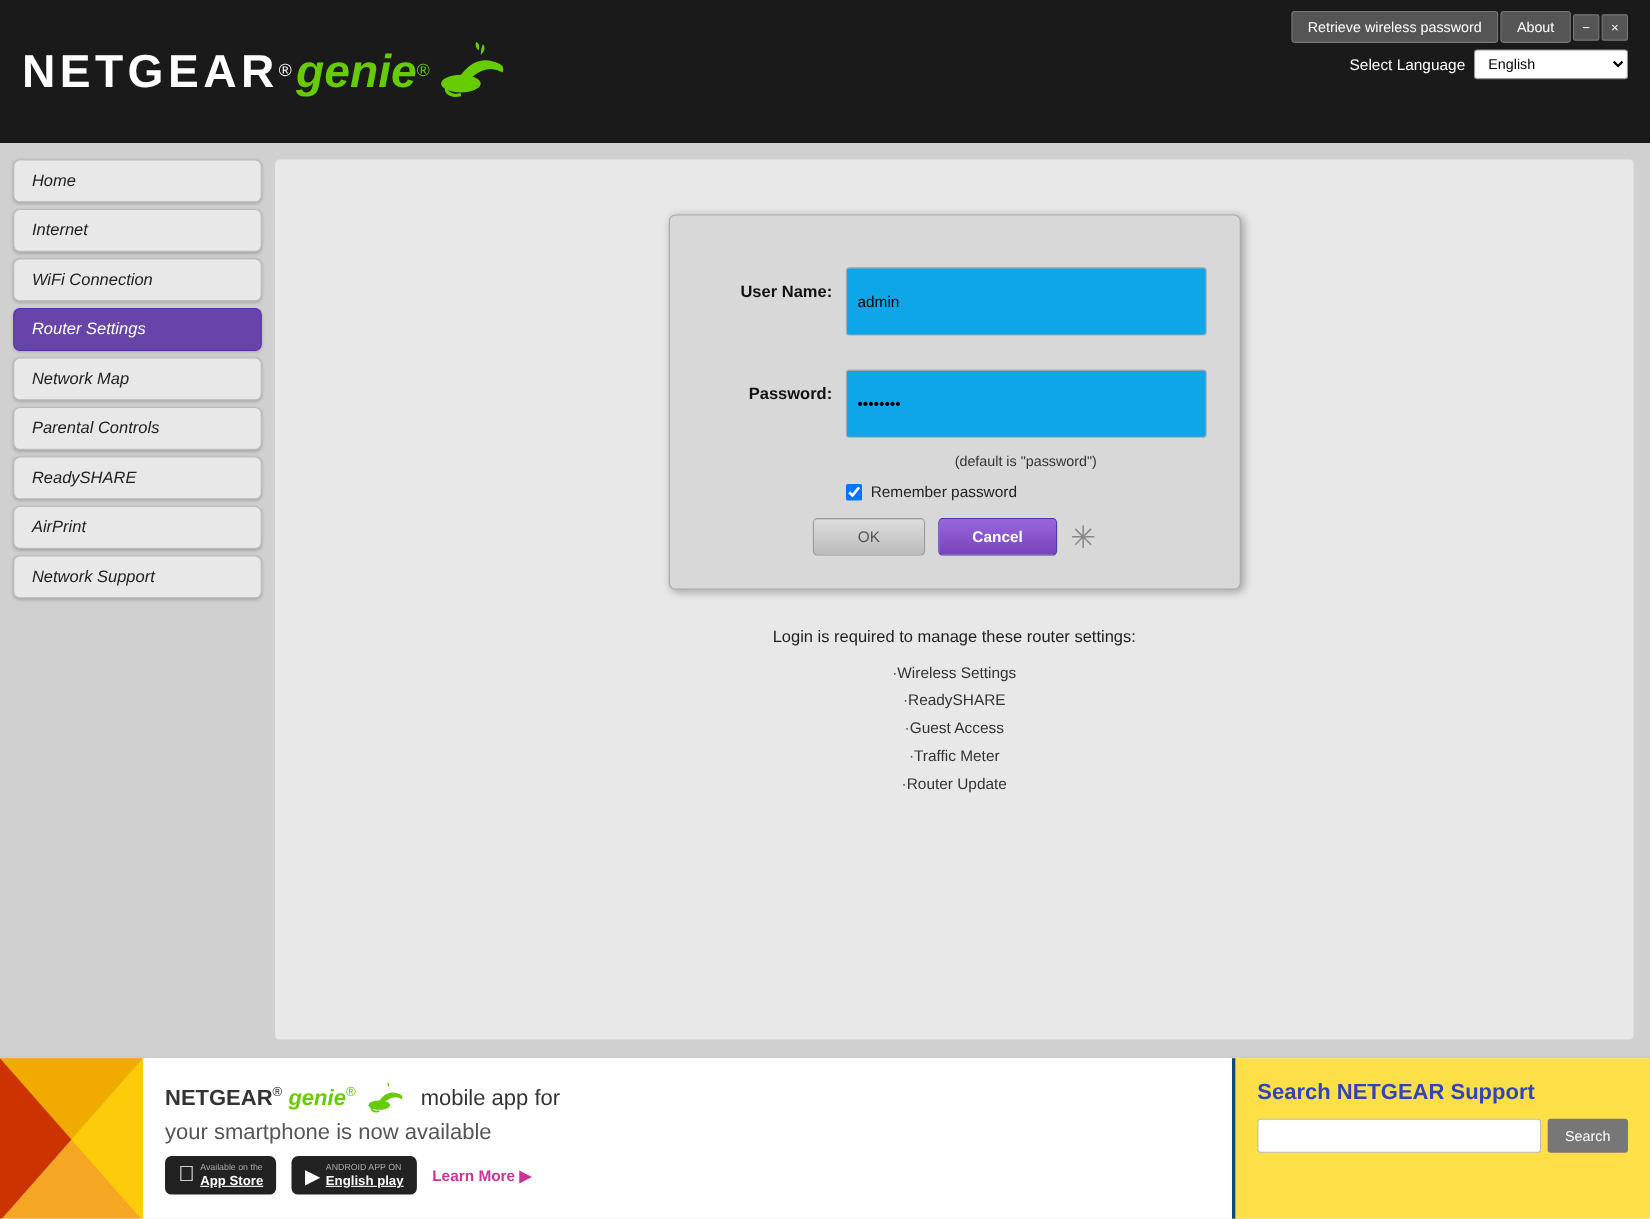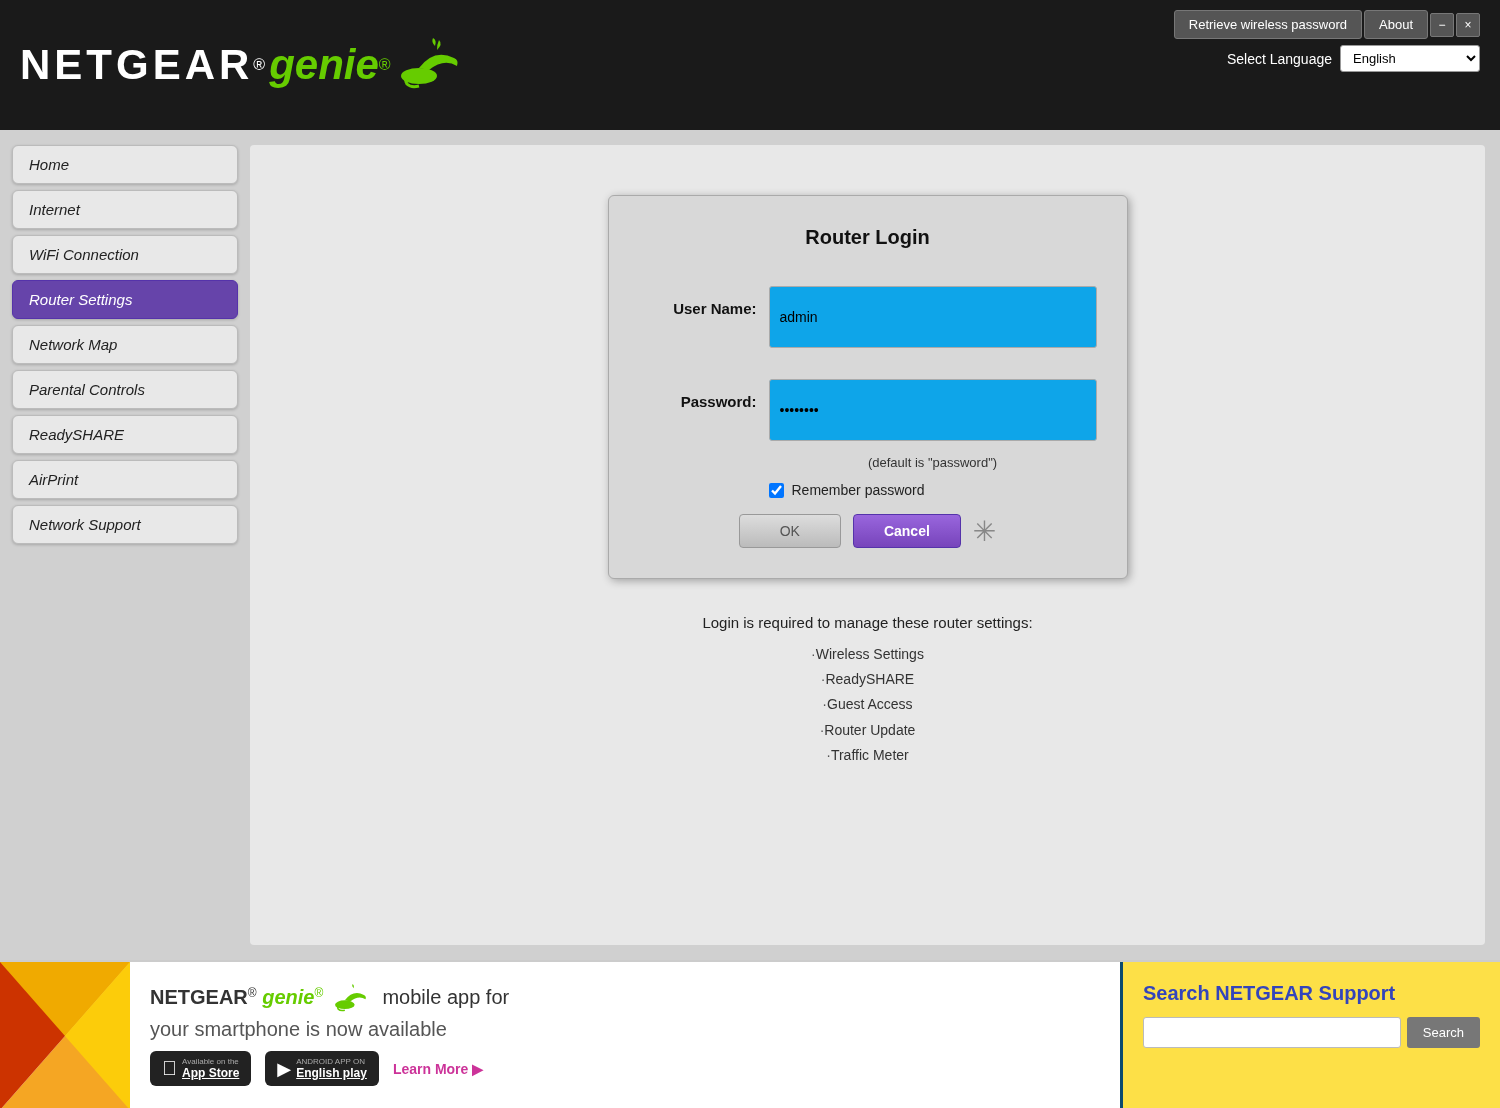--- a/index.html
+++ b/index.html
@@ -402,21 +402,20 @@
     <div class="sidebar-item">Network Map</div>
     <div class="sidebar-item">Parental Controls</div>
     <div class="sidebar-item">ReadySHARE</div>
     <div class="sidebar-item">AirPrint</div>
     <div class="sidebar-item">Network Support</div>
   </div>
 
   <div class="content-area">
 
     <div class="login-dialog">
-      <div class="login-title">Router Login</div>
 
       <div class="form-row">
         <div class="form-label">User Name:</div>
         <input class="form-input" type="text" value="admin" style="">
       </div>
 
       <div class="form-row">
         <div class="form-label">Password:</div>
         <input class="form-input" type="password" value="password" style="">
       </div>
@@ -433,22 +432,22 @@
         <button class="btn-cancel">Cancel</button>
         <span class="spinner-icon">✳</span>
       </div>
     </div>
 
     <div class="info-section">
       <div class="info-title">Login is required to manage these router settings:</div>
       <div><span class="info-item">Wireless Settings</span></div>
       <div><span class="info-item">ReadySHARE</span></div>
       <div><span class="info-item">Guest Access</span></div>
+      <div><span class="info-item">Traffic Meter</span></div>
       <div><span class="info-item">Router Update</span></div>
-      <div><span class="info-item">Traffic Meter</span></div>
     </div>
 
   </div>
 </div>
 
 <div class="footer">
 
   <div class="footer-left">
 
     <div style="position:absolute;left:0;top:0;bottom:0;width:130px;overflow:hidden;z-index:1;">

